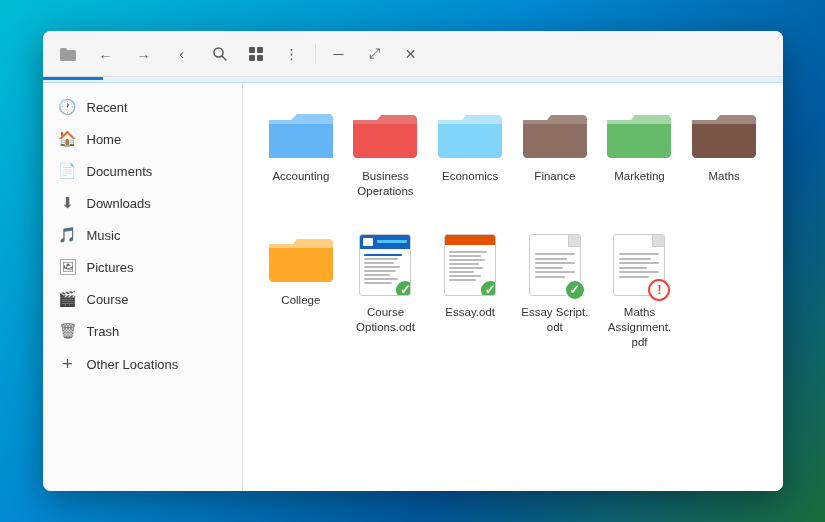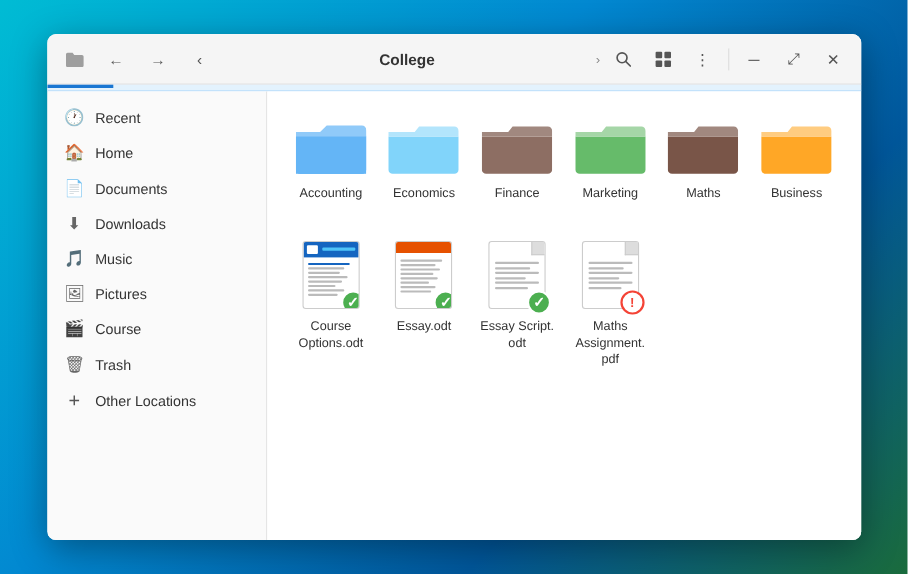--- a/index.html
+++ b/index.html
@@ -210,24 +210,20 @@
 
   <div class="titlebar">
     <div class="tb-folder-icon">
       <svg width="18" height="16" viewBox="0 0 18 16" fill="none">
         <path d="M1 3.5C1 2.67 1.67 2 2.5 2H7l1.5 2H15.5C16.33 4 17 4.67 17 5.5V13.5C17 14.33 16.33 15 15.5 15H2.5C1.67 15 1 14.33 1 13.5V3.5Z" fill="#9e9e9e"></path>
       </svg>
     </div>
     <button class="tb-btn">←</button>
     <button class="tb-btn">→</button>
     <button class="tb-btn">‹</button>
-    <div class="tb-title-container">
-      <span class="tb-title">College</span>
-      <span class="tb-chevron">›</span>
-    </div>
     <div class="tb-actions">
       <button class="tb-btn">
         <svg width="16" height="16" viewBox="0 0 16 16" fill="#555">
             <circle cx="6.5" cy="6.5" r="4.5" stroke="#555" stroke-width="1.5" fill="none"></circle>
             <line x1="10" y1="10" x2="14" y2="14" stroke="#555" stroke-width="1.5" stroke-linecap="round"></line>
           </svg>
       </button>
       <button class="tb-btn">
         <svg width="16" height="16" viewBox="0 0 16 16" fill="#555">
             <rect x="1" y="1" width="6" height="6" rx="1" fill="#555"></rect>
@@ -300,20 +296,29 @@
               <rect x="0" y="10" width="64" height="38" rx="4" fill="#64b5f6"></rect>
               <path d="M0 14C0 11.8 1.8 10 4 10H22L28 4H60C62.2 4 64 5.8 64 8V14Z" fill="#90caf9"></path>
               <rect x="0" y="14" width="64" height="34" rx="0" fill="#64b5f6"></rect>
               <path d="M0 14 H64 V44 C64 46.2 62.2 48 60 48 H4 C1.8 48 0 46.2 0 44 Z" fill="#64b5f6"></path>
               <path d="M0 10 H24 L28 5 H60 C62.2 5 64 6.8 64 9 V14 H0 Z" fill="#90caf9"></path>
             </svg>
           </div>
           <span class="file-label">Accounting</span>
         </div>
 
+        <div class="file-item">
+          <div class="file-icon-container">
+            <svg width="64" height="50" viewBox="0 0 64 50">
+              <path d="M0 14 H64 V44 C64 46.2 62.2 48 60 48 H4 C1.8 48 0 46.2 0 44 Z" fill="#ef5350"></path>
+              <path d="M0 10 H24 L28 5 H60 C62.2 5 64 6.8 64 9 V14 H0 Z" fill="#e57373"></path>
+            </svg>
+          </div>
+          <span class="file-label">Business Operations</span>
+        </div>
 
         <div class="file-item">
           <div class="file-icon-container">
             <svg width="64" height="50" viewBox="0 0 64 50">
               <path d="M0 14 H64 V44 C64 46.2 62.2 48 60 48 H4 C1.8 48 0 46.2 0 44 Z" fill="#81d4fa"></path>
               <path d="M0 10 H24 L28 5 H60 C62.2 5 64 6.8 64 9 V14 H0 Z" fill="#b3e5fc"></path>
             </svg>
           </div>
           <span class="file-label">Economics</span>
         </div>
@@ -349,21 +354,21 @@
           <span class="file-label">Maths</span>
         </div>
 
         <div class="file-item">
           <div class="file-icon-container">
             <svg width="64" height="50" viewBox="0 0 64 50">
               <path d="M0 14 H64 V44 C64 46.2 62.2 48 60 48 H4 C1.8 48 0 46.2 0 44 Z" fill="#ffa726"></path>
               <path d="M0 10 H24 L28 5 H60 C62.2 5 64 6.8 64 9 V14 H0 Z" fill="#ffcc80"></path>
             </svg>
           </div>
-          <span class="file-label">Business</span>
+          <span class="file-label">College</span>
         </div>
 
         <div class="file-item">
           <div class="file-icon-container" style="height:68px;">
             <div class="course-doc" style="position:relative;">
               <div class="course-doc-header">
                 <div style="width:10px;height:8px;background:#fff;border-radius:1px;"></div>
                 <div style="flex:1;height:3px;background:#4fc3f7;border-radius:1px;margin-left:2px;"></div>
               </div>
               <div class="course-doc-body">

